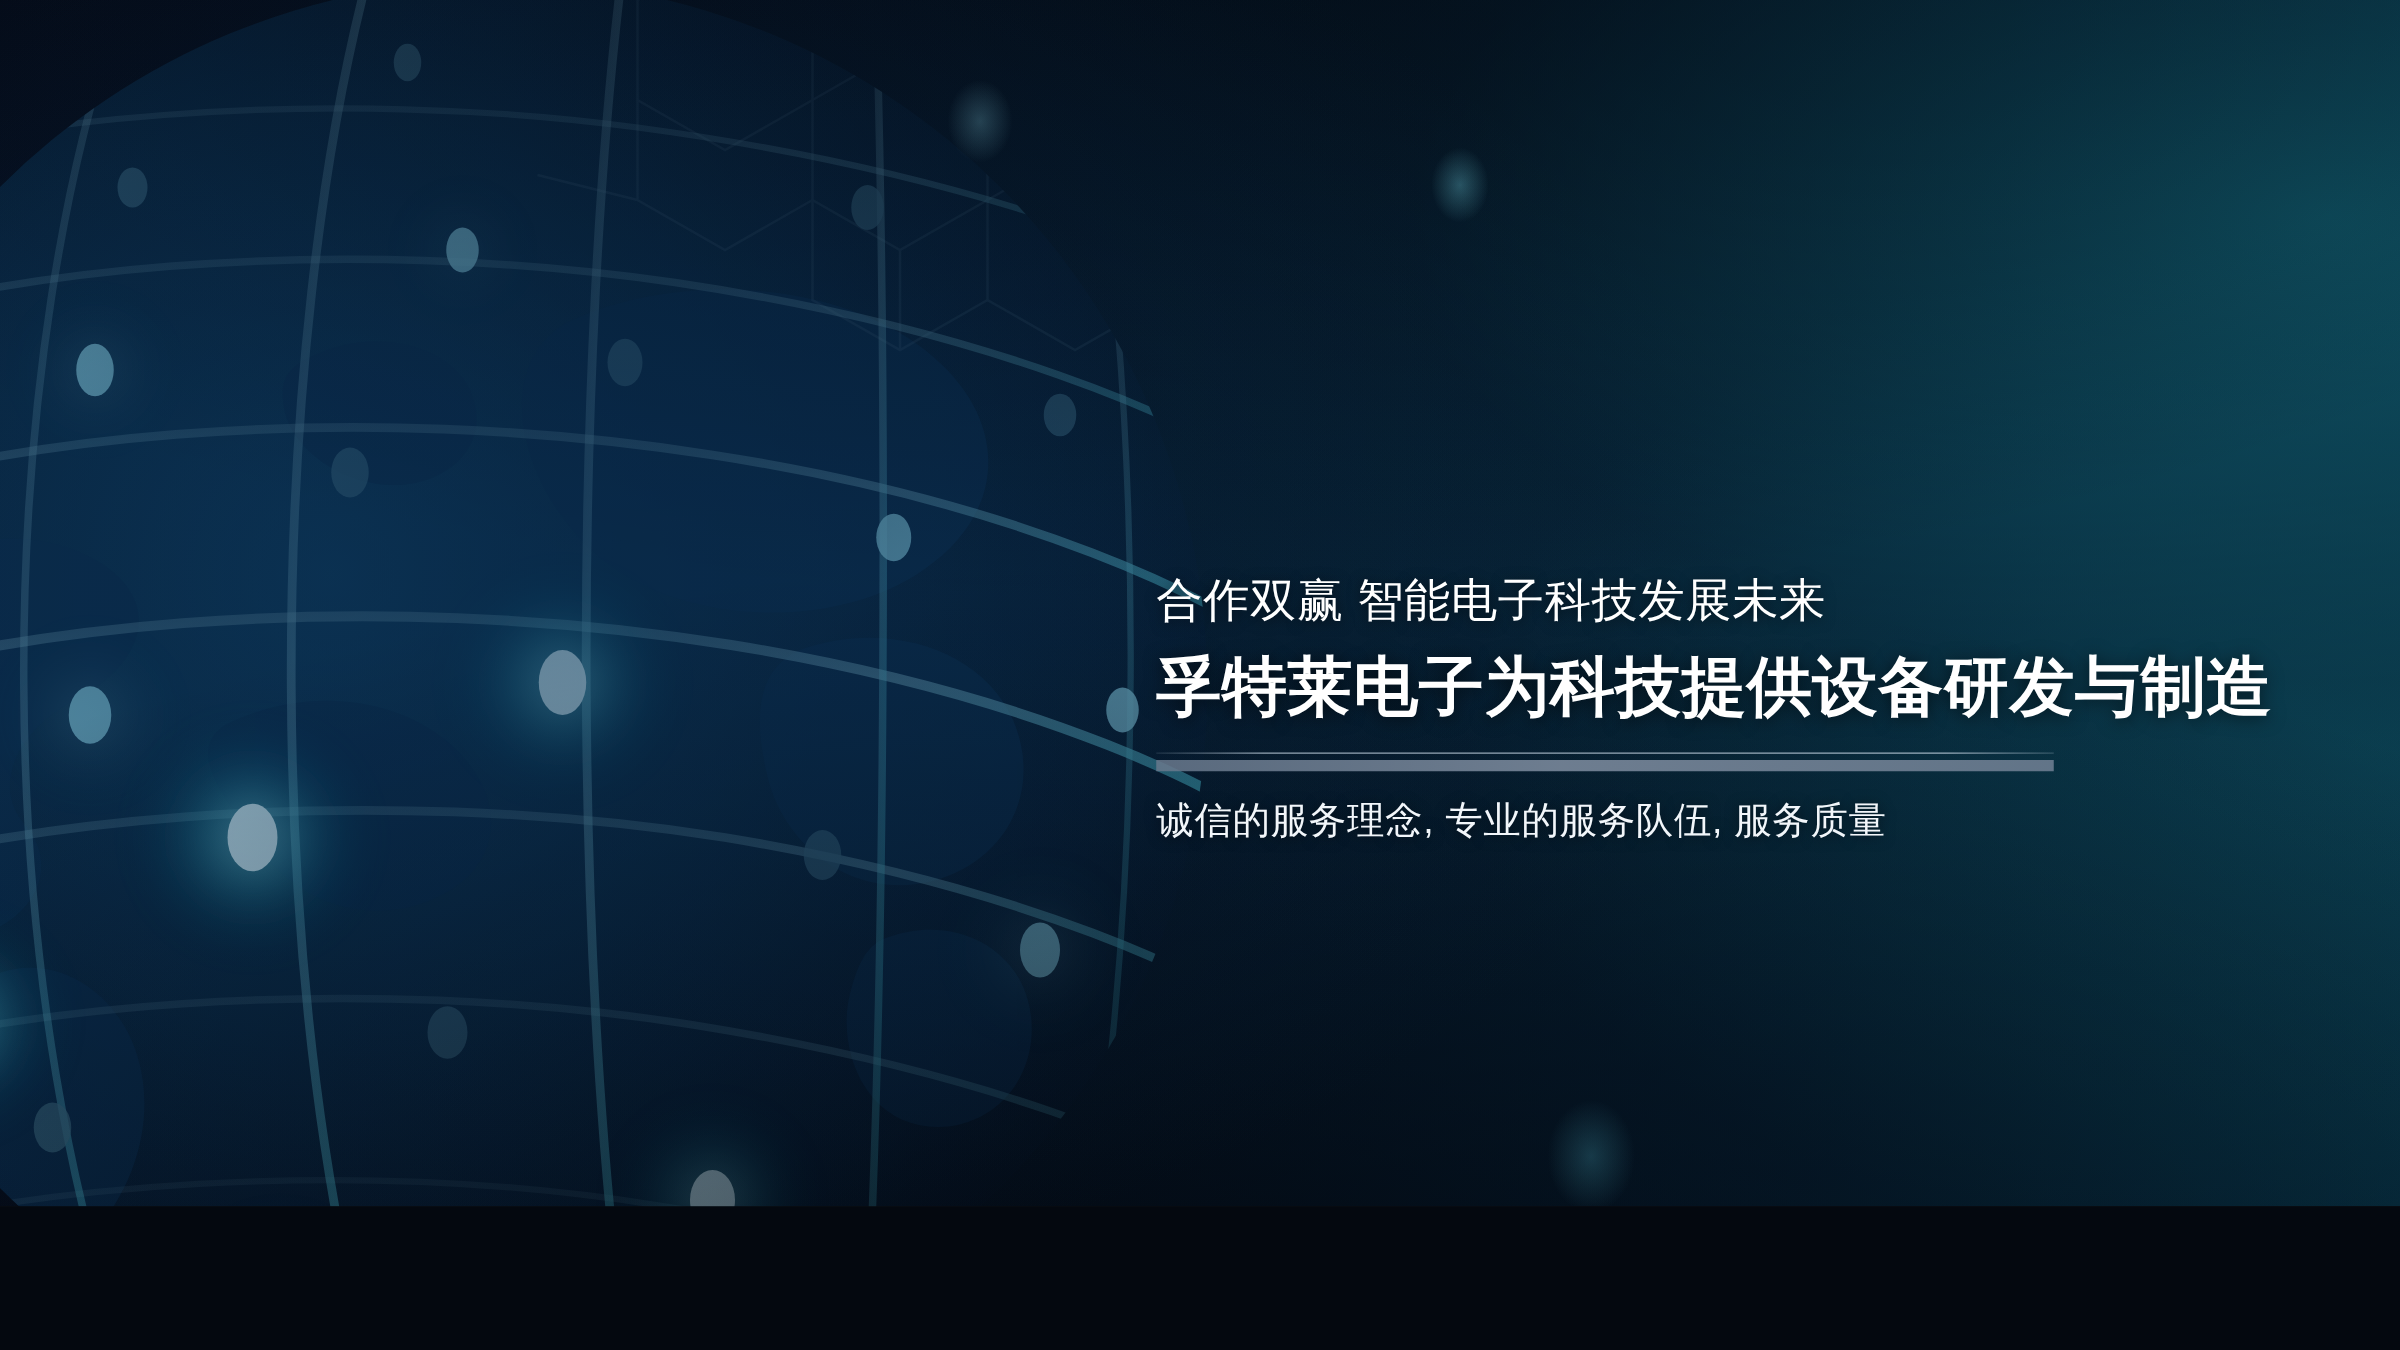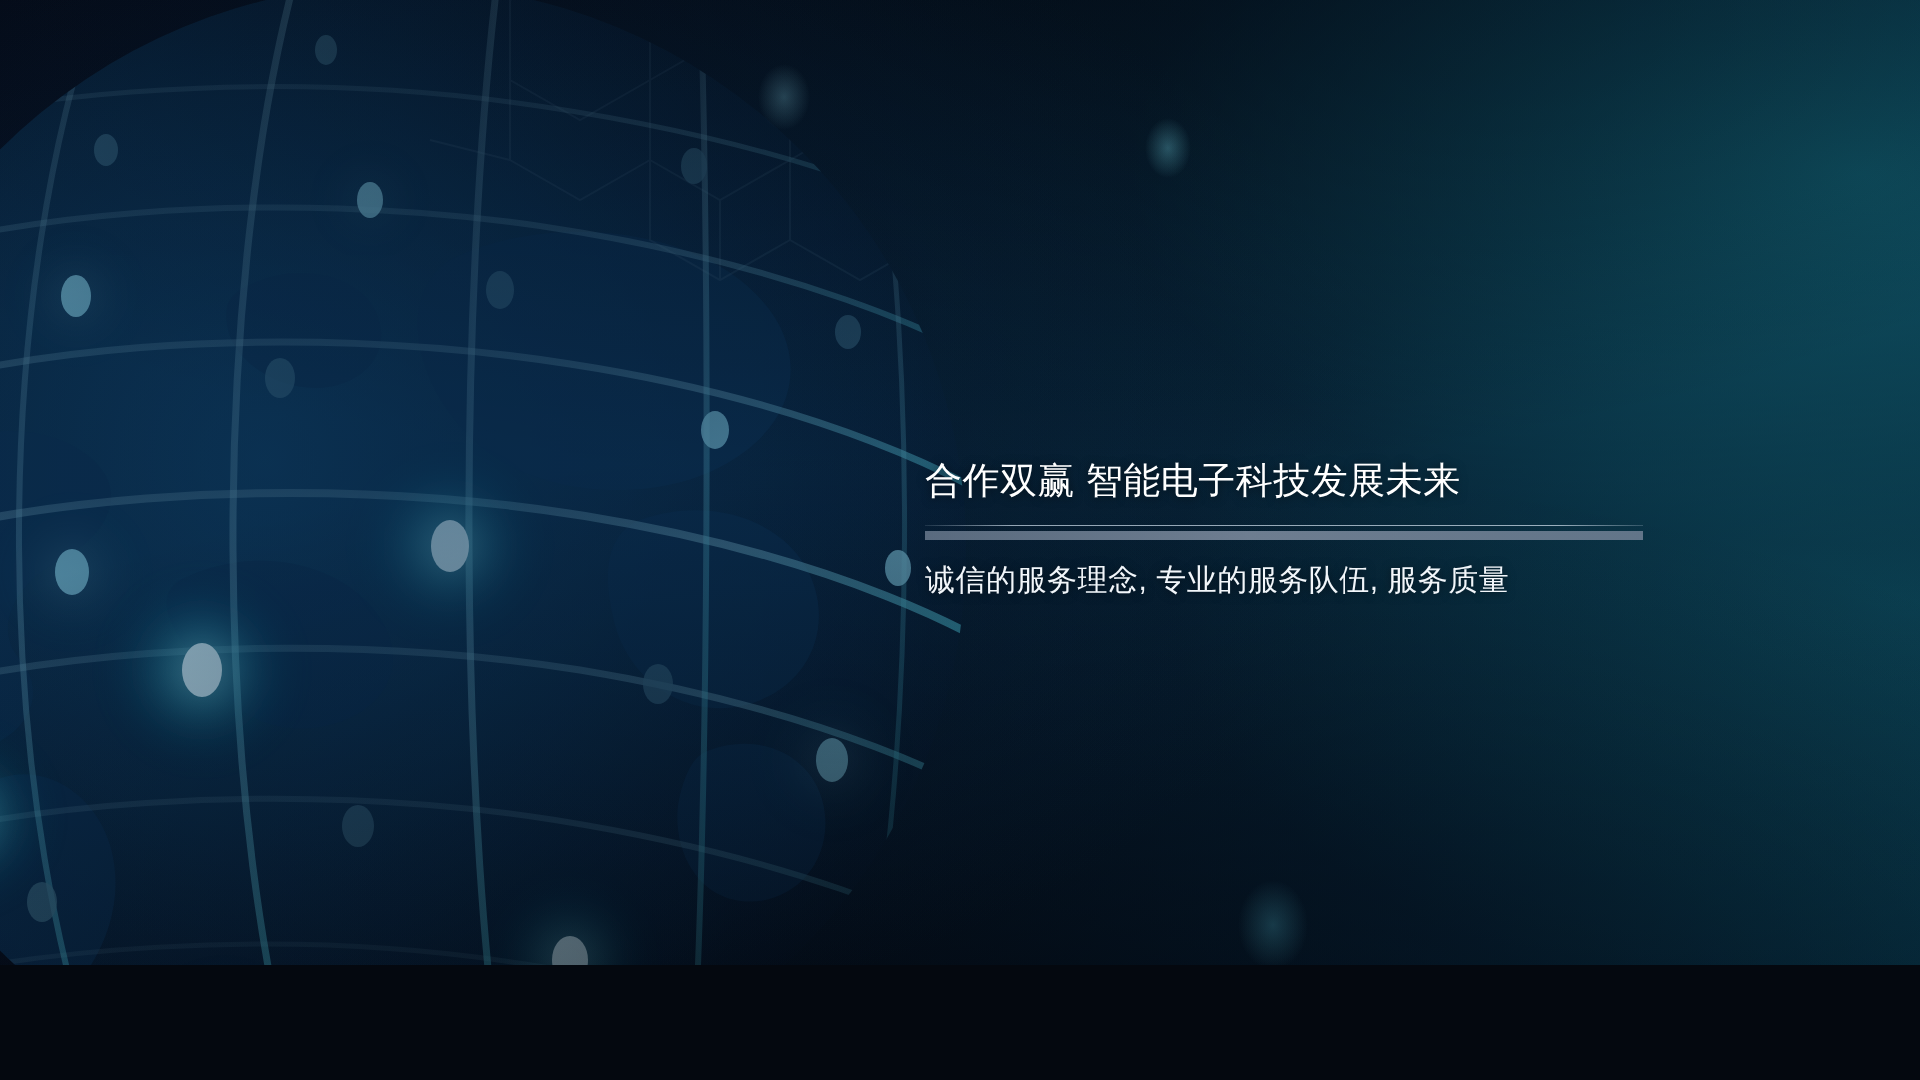--- a/index.html
+++ b/index.html
@@ -264,20 +264,21 @@
 
   <div class="bg-vignette"></div>
 
   <div class="spark" style="left:1145px;top:118px;width:46px;height:60px;background:radial-gradient(closest-side, rgba(120,220,235,0.30), rgba(120,220,235,0));"></div>
   <div class="spark" style="left:1238px;top:880px;width:70px;height:90px;background:radial-gradient(closest-side, rgba(90,200,220,0.22), rgba(90,200,220,0));"></div>
   <div class="spark" style="left:758px;top:64px;width:52px;height:66px;background:radial-gradient(closest-side, rgba(150,230,245,0.22), rgba(150,230,245,0));"></div>
 
   <div class="content">
     <div class="eyebrow">合作双赢 智能电子科技发展未来</div>
 
+    <div class="headline">孚特莱电子为科技提供设备研发与制造</div>
 
     <div class="divider">
       <div class="rule-thin"></div>
       <div class="rule-bar"></div>
     </div>
 
     <div class="tagline">诚信的服务理念, 专业的服务队伍, 服务质量</div>
   </div>
 
 </div>

